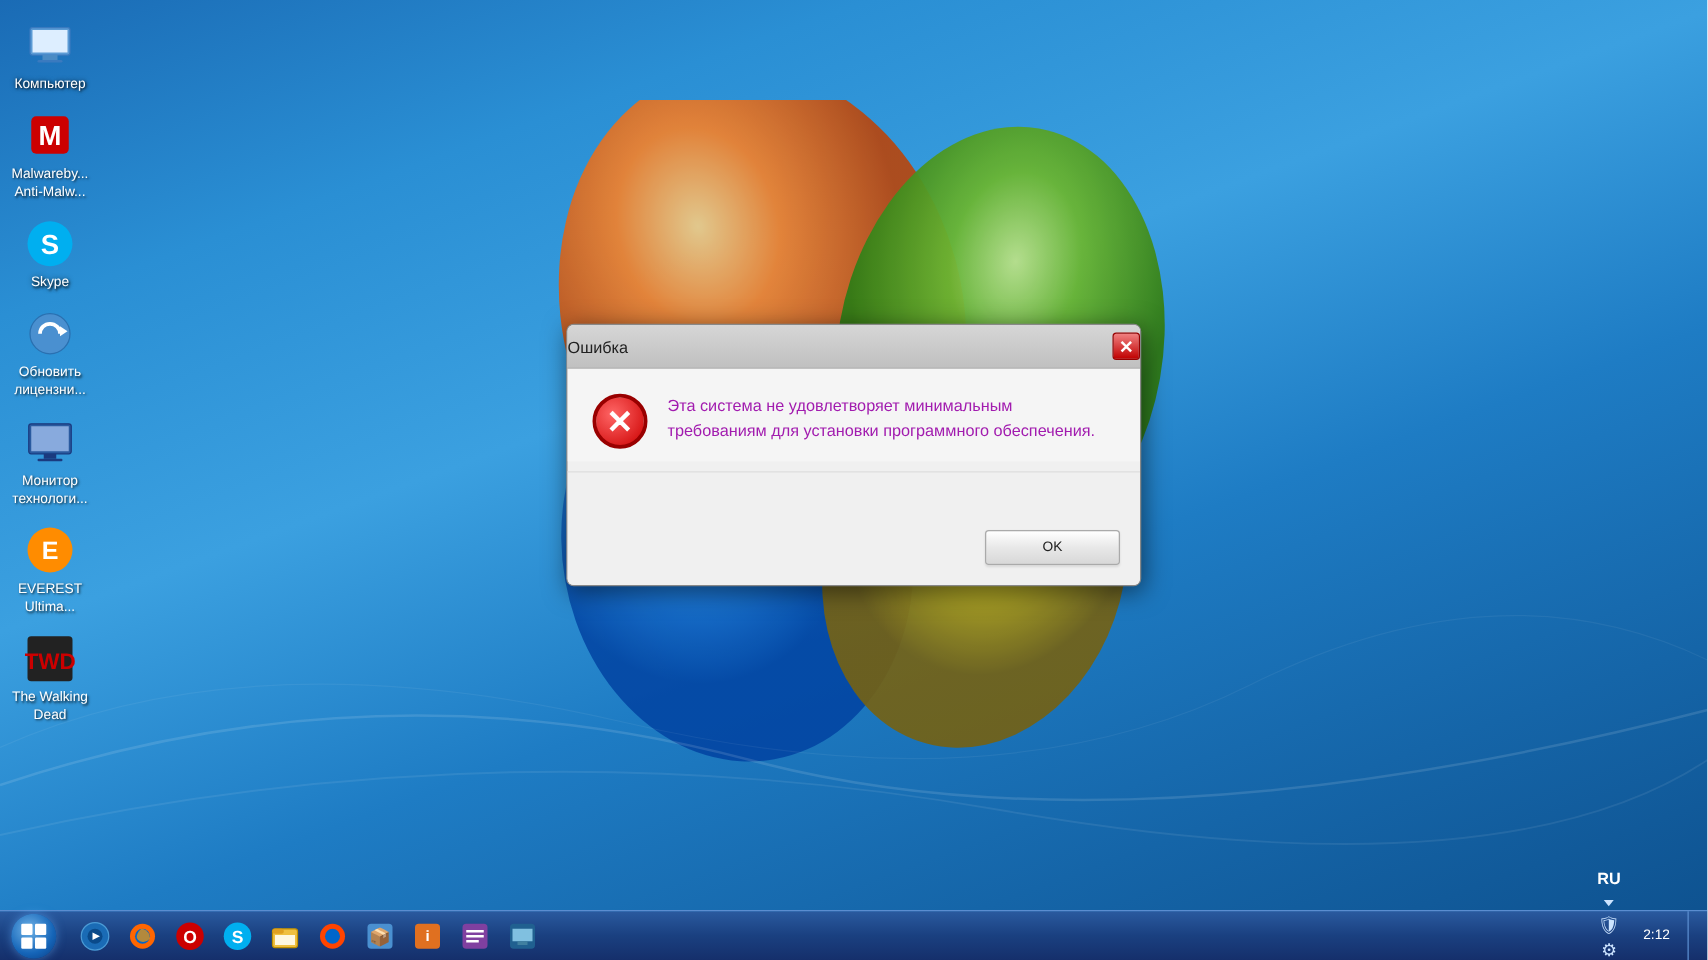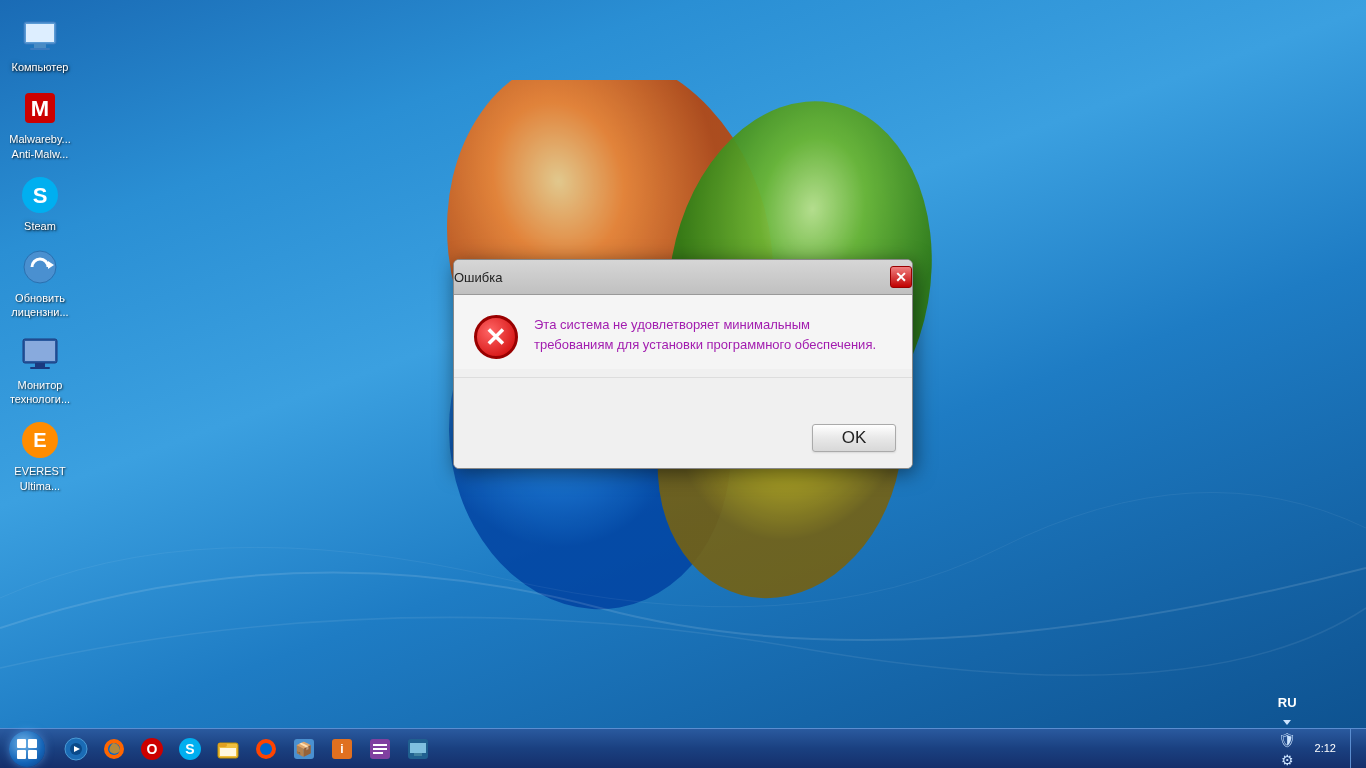--- a/index.html
+++ b/index.html
@@ -269,26 +269,26 @@
     .dialog-footer {
       padding: 10px 16px 16px 16px;
       display: flex;
       justify-content: flex-end;
       background: #f0f0f0;
       border-top: 1px solid #ddd;
       margin-top: 8px;
     }
 
     .dialog-ok-btn {
-      width: 84px;
+      width: 108px;
       height: 28px;
       background: linear-gradient(to bottom, #fff 0%, #e8e8e8 50%, #d8d8d8 100%);
       border: 1px solid #aaa;
       border-radius: 3px;
-      font-size: 17px;
+      font-size: 11px;
       cursor: pointer;
       color: #222;
       box-shadow: 0 1px 2px rgba(0,0,0,0.1);
       margin-top: 36px;
     }
 
     
     .win7-logo {
       position: absolute;
       top: 80px;
@@ -389,21 +389,21 @@
       <div class="icon-label" style="text-align:center;font-size:11px;color:#fff;text-shadow:1px 1px 2px rgba(0,0,0,0.8);">Malwareby...<br>Anti-Malw...</div>
     </div>
 
     <div class="desktop-icon">
       <div class="icon-img">
         <svg width="40" height="40" viewBox="0 0 40 40">
           <circle cx="20" cy="20" r="18" fill="#00aff0"></circle>
           <text x="20" y="28" text-anchor="middle" font-size="22" fill="white" font-weight="bold">S</text>
         </svg>
       </div>
-      <div class="icon-label">Steam</div>
+      <div class="icon-label">Skype</div>
     </div>
 
 
     <div class="desktop-icon">
       <div class="icon-img">
         <svg width="40" height="40" viewBox="0 0 40 40">
           <circle cx="20" cy="20" r="16" fill="#4a90d0" stroke="#2a70b0" stroke-width="1"></circle>
           <path d="M12,20 A8,8 0 0,1 28,20" stroke="white" stroke-width="3" fill="none"></path>
           <polygon points="28,14 28,22 34,18" fill="white"></polygon>
         </svg>
@@ -426,20 +426,29 @@
     <div class="desktop-icon">
       <div class="icon-img">
         <svg width="40" height="40" viewBox="0 0 40 40">
           <circle cx="20" cy="20" r="18" fill="#ff8c00"></circle>
           <text x="20" y="27" text-anchor="middle" font-size="20" fill="white" font-weight="bold">E</text>
         </svg>
       </div>
       <div class="icon-label" style="text-align:center;font-size:11px;color:#fff;text-shadow:1px 1px 2px rgba(0,0,0,0.8);">EVEREST<br>Ultima...</div>
     </div>
 
+    <div class="desktop-icon">
+      <div class="icon-img">
+        <svg width="40" height="40" viewBox="0 0 40 40">
+          <rect x="2" y="2" width="36" height="36" rx="3" fill="#222"></rect>
+          <text x="20" y="28" text-anchor="middle" font-size="18" fill="#cc0000" font-weight="bold">TWD</text>
+        </svg>
+      </div>
+      <div class="icon-label" style="text-align:center;font-size:11px;color:#fff;text-shadow:1px 1px 2px rgba(0,0,0,0.8);">The Walking<br>Dead</div>
+    </div>
 
   </div>
 
 
   <div class="dialog-overlay">
     <div class="dialog">
       <div class="dialog-titlebar">
         <span class="dialog-title">Ошибка</span>
         <div class="dialog-close-btn">✕</div>
       </div>

